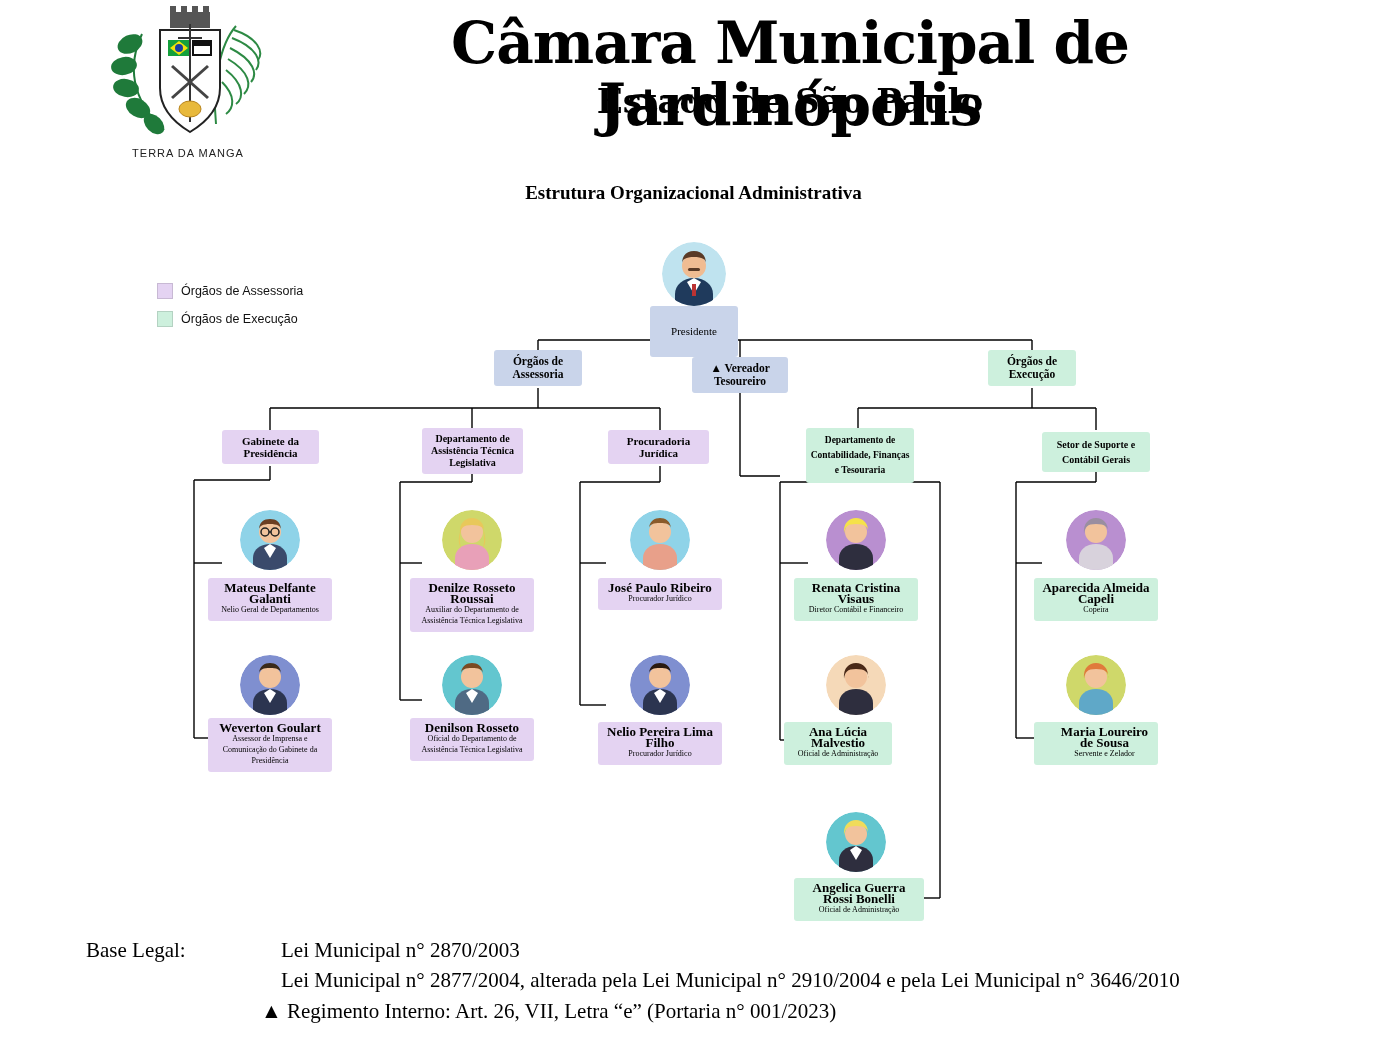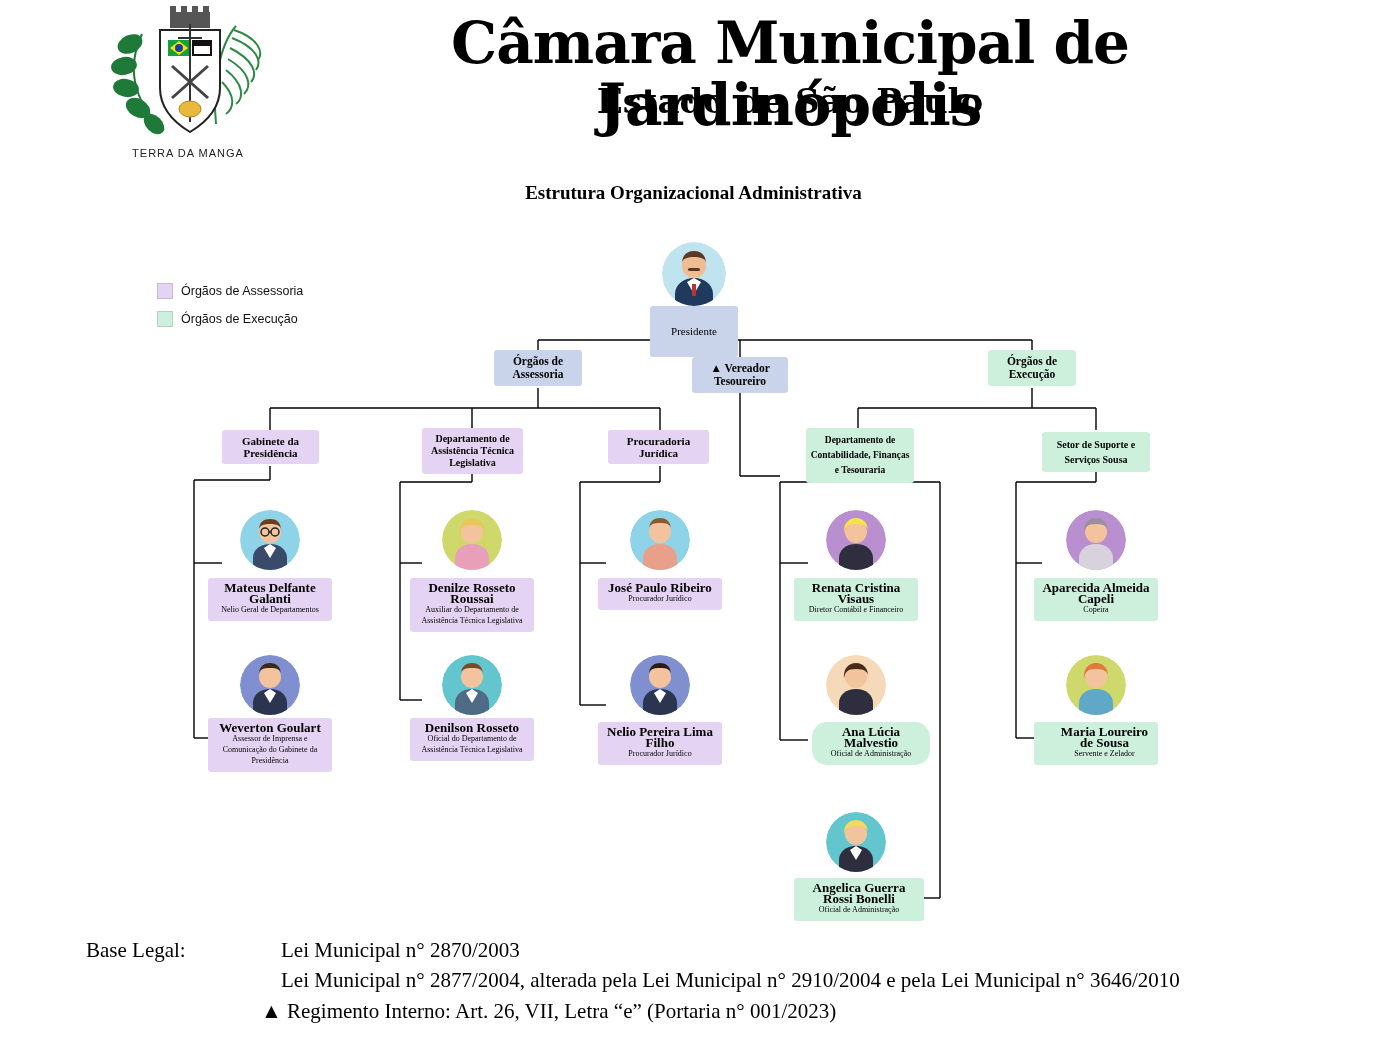--- a/index.html
+++ b/index.html
@@ -474,21 +474,21 @@
 </div>
 
 <div class="node lvl-dept-exec" style="left:806px; top:428px; width:108px;">
   <span>Departamento de</span>
   <span>Contabilidade, Finanças</span>
   <span>e Tesouraria</span>
 </div>
 
 <div class="node lvl-dept-exec" style="left:1042px; top:432px; width:108px; font-size:10px;">
   <span>Setor de Suporte e</span>
-  <span>Serviços Sousa</span>
+  <span>Contábil Gerais</span>
 </div>
 
 <div class="node person assess" style="left:208px; top:578px; width:124px;">
   <span class="name">Mateus Delfante Galanti</span>
   <span class="role">Nelio Geral de Departamentos</span>
 </div>
 
 <div class="node person assess" style="left:208px; top:718px; width:124px;">
   <span class="name">Weverton Goulart</span>
   <span class="role">Assessor de Imprensa e Comunicação do Gabinete da Presidência</span>
@@ -512,21 +512,21 @@
 <div class="node person assess" style="left:598px; top:722px; width:124px;">
   <span class="name">Nelio Pereira Lima Filho</span>
   <span class="role">Procurador Jurídico</span>
 </div>
 
 <div class="node person exec" style="left:794px; top:578px; width:124px;">
   <span class="name">Renata Cristina Visaus</span>
   <span class="role">Diretor Contábil e Financeiro</span>
 </div>
 
-<div class="node person exec" style="left:812px; top:722px; width:118px;border-radius:15px;">
+<div class="node person exec" style="left:784px; top:722px; width:108px;">
   <span class="name">Ana Lúcia Malvestio</span>
   <span class="role">Oficial de Administração</span>
 </div>
 
 <div class="node person exec" style="left:794px; top:878px; width:130px;">
   <span class="name">Angelica Guerra Rossi Bonelli</span>
   <span class="role">Oficial de Administração</span>
 </div>
 
 <div class="node person exec" style="left:1034px; top:578px; width:124px;">

